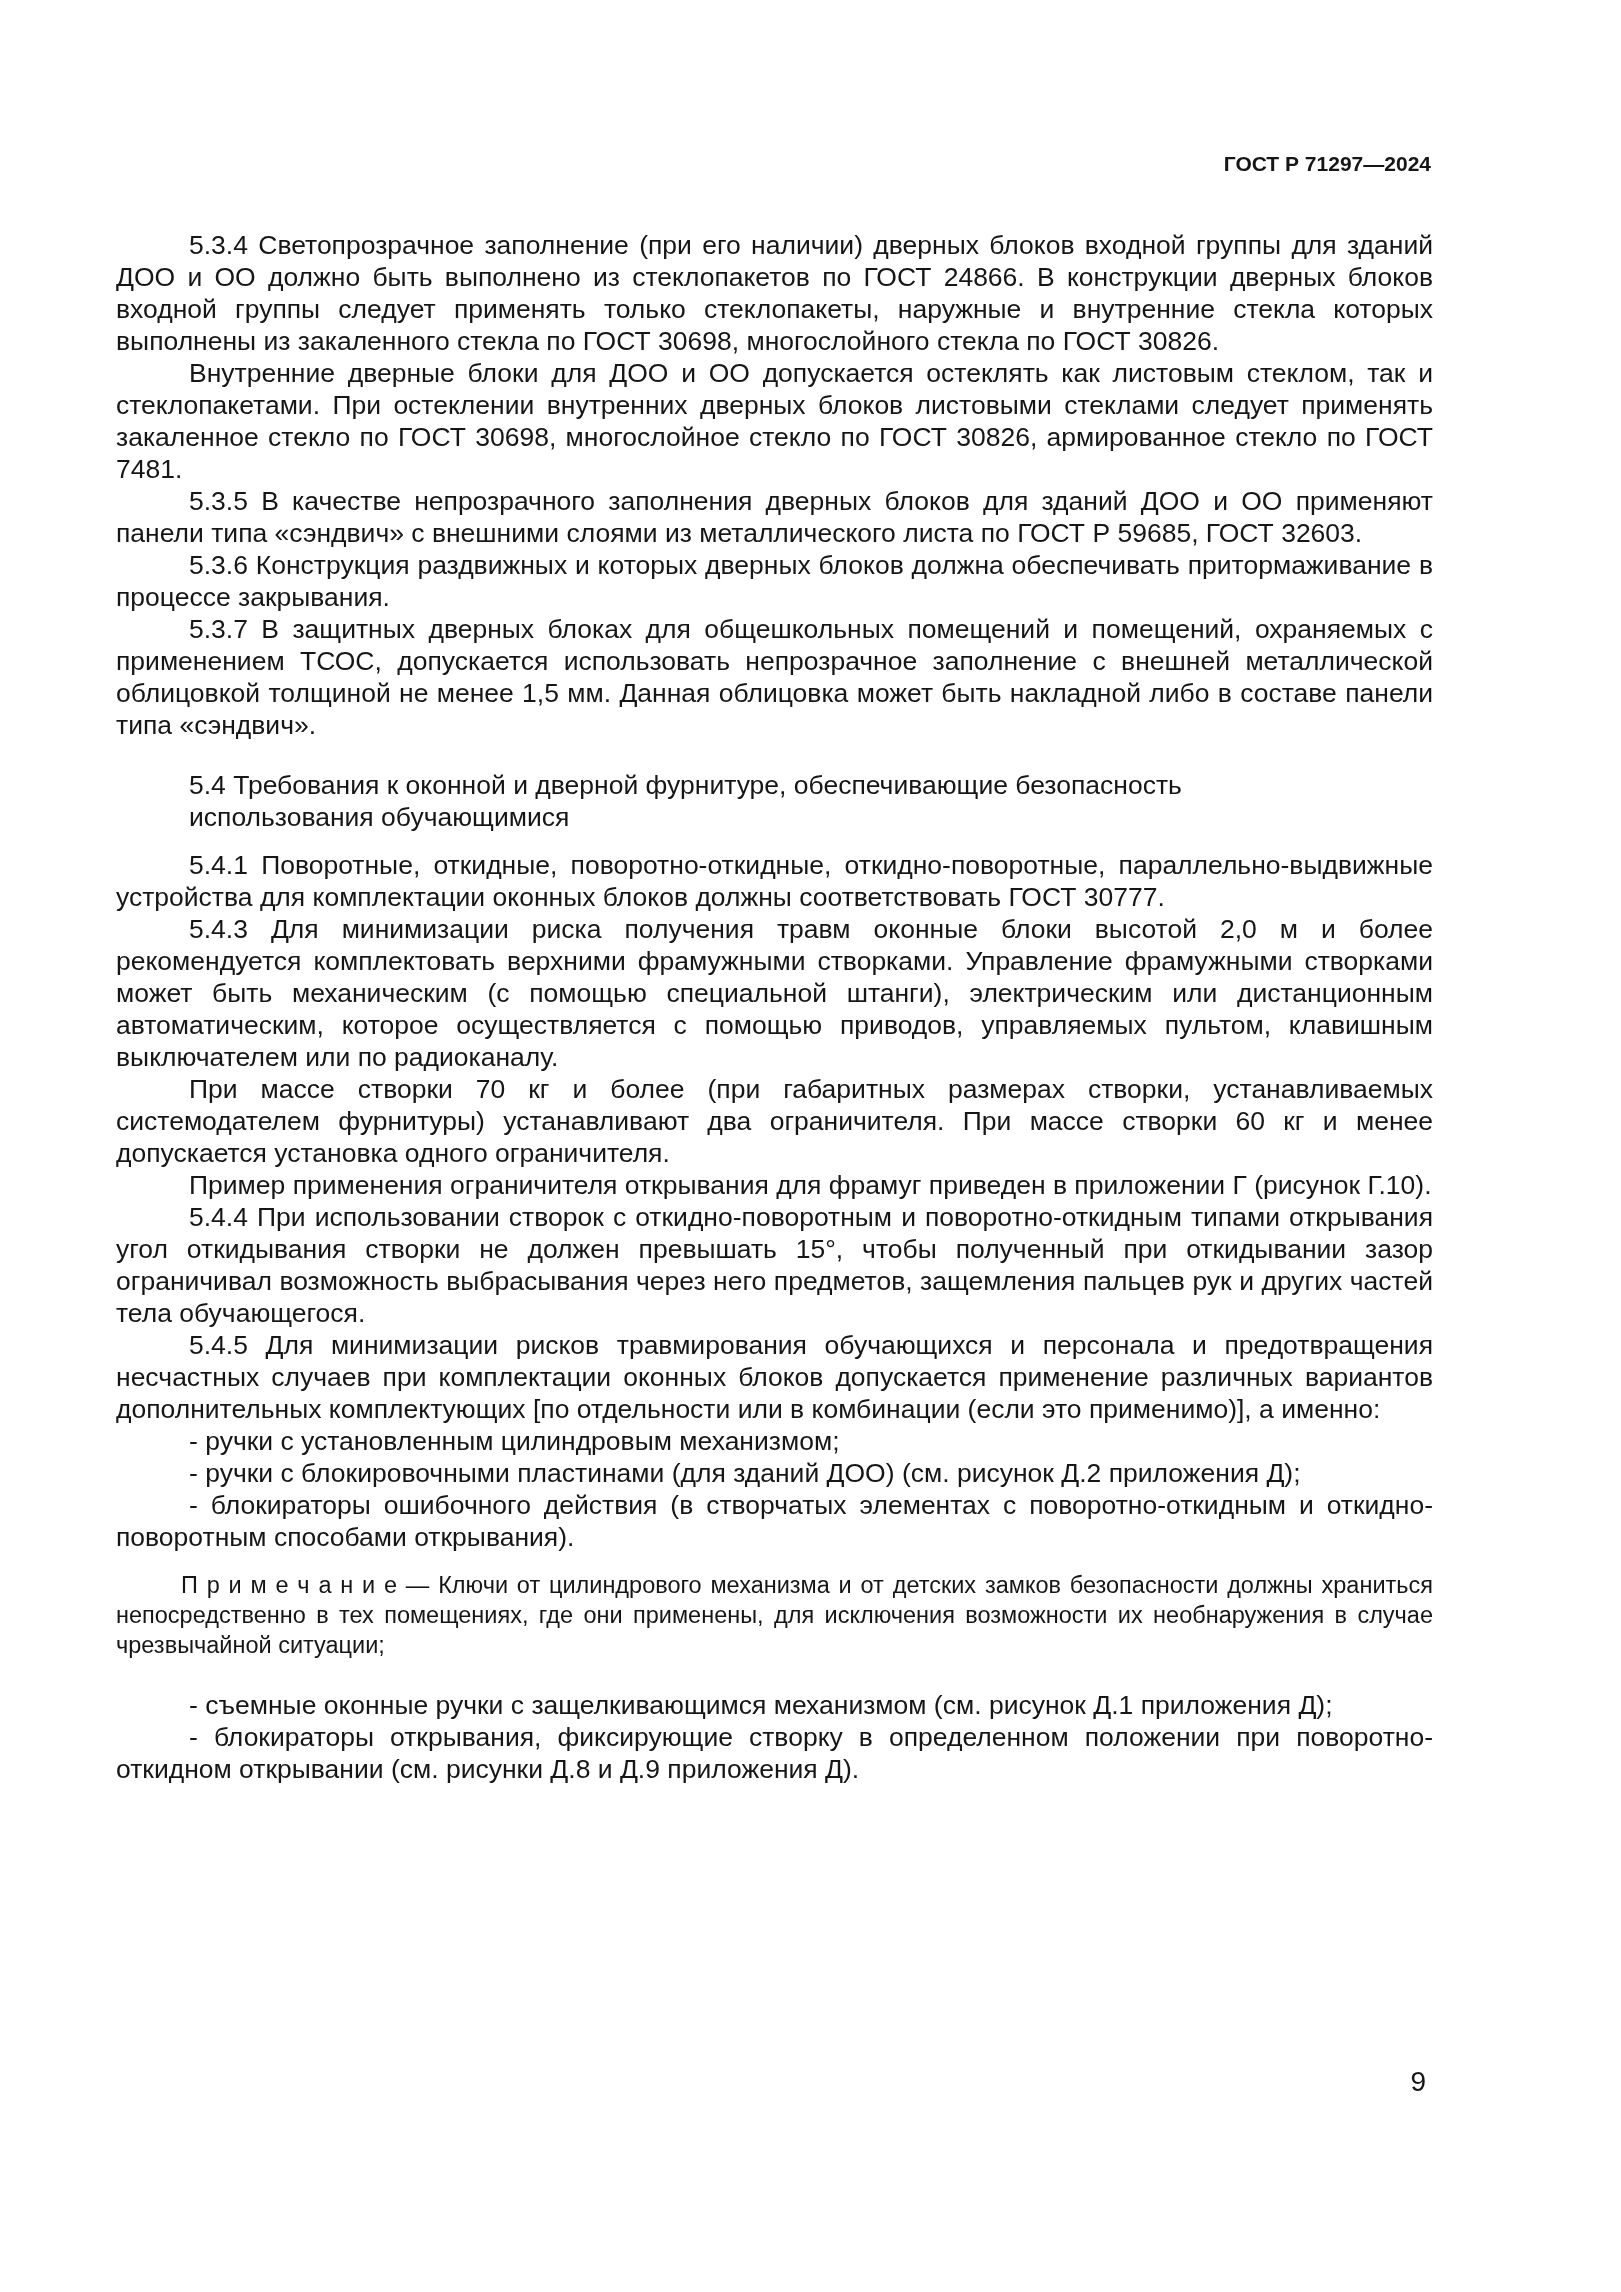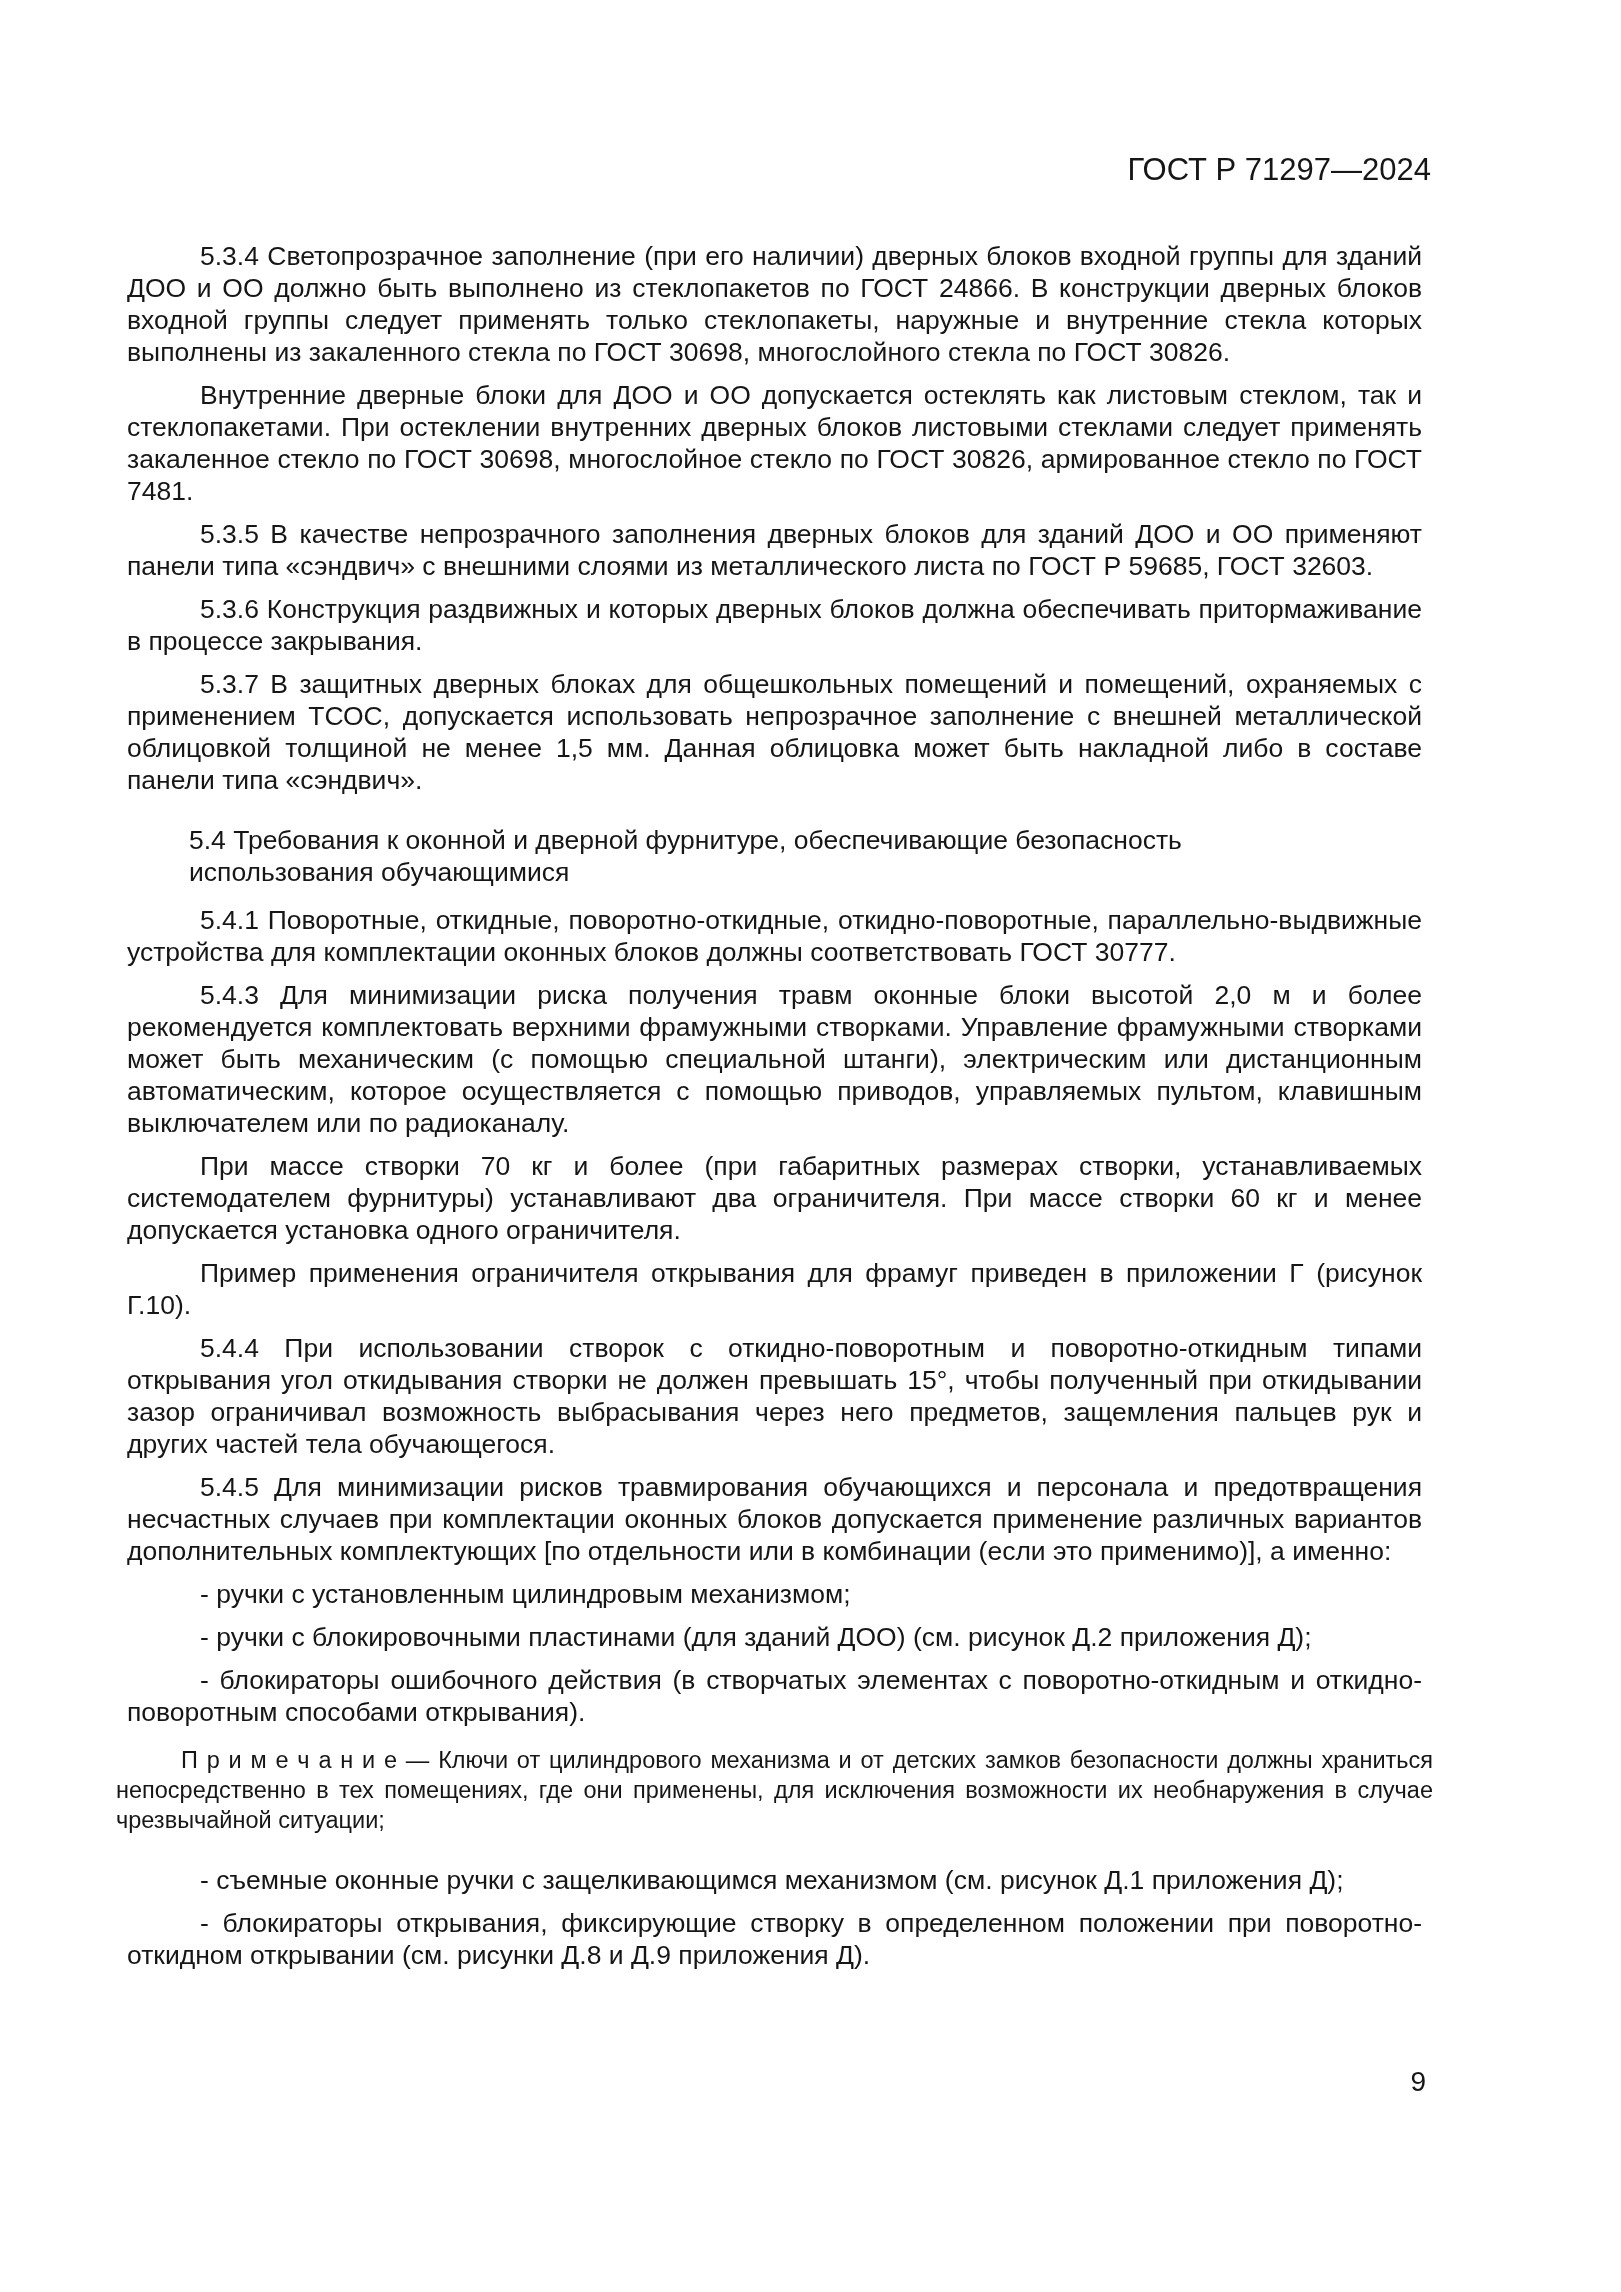--- a/index.html
+++ b/index.html
@@ -14,34 +14,34 @@
     margin: 0 auto;
     background: #ffffff;
     color: #161616;
     font-family: "Liberation Sans", "DejaVu Sans", sans-serif;
     overflow: hidden;
   }
   .running-header {
     position: absolute;
     top: 152px;
     right: 190px;
-    font-size: 31px;
-    font-weight: normal;
+    font-size: 21px;
+    font-weight: bold;
     white-space: nowrap;
   }
   .body-text {
     position: absolute;
     top: 229px;
     left: 116px;
     width: 1317px;
     font-size: 26.5px;
     line-height: 32px;
   }
   .body-text p {
-    margin: 11px;
+    margin: 0;
     text-align: justify;
     text-indent: 73px;
   }
   .section-heading {
     font-weight: normal;
     text-align: left !important;
     text-indent: 0 !important;
     margin: 28px 0 15.7px 73px !important;
     width: 1157px;
   }

